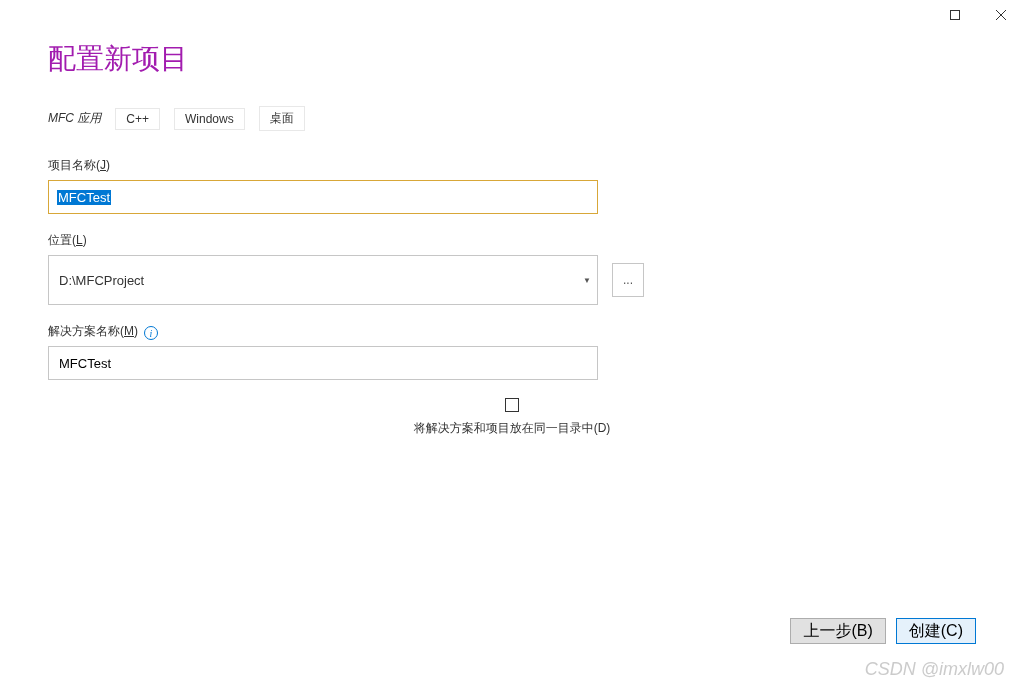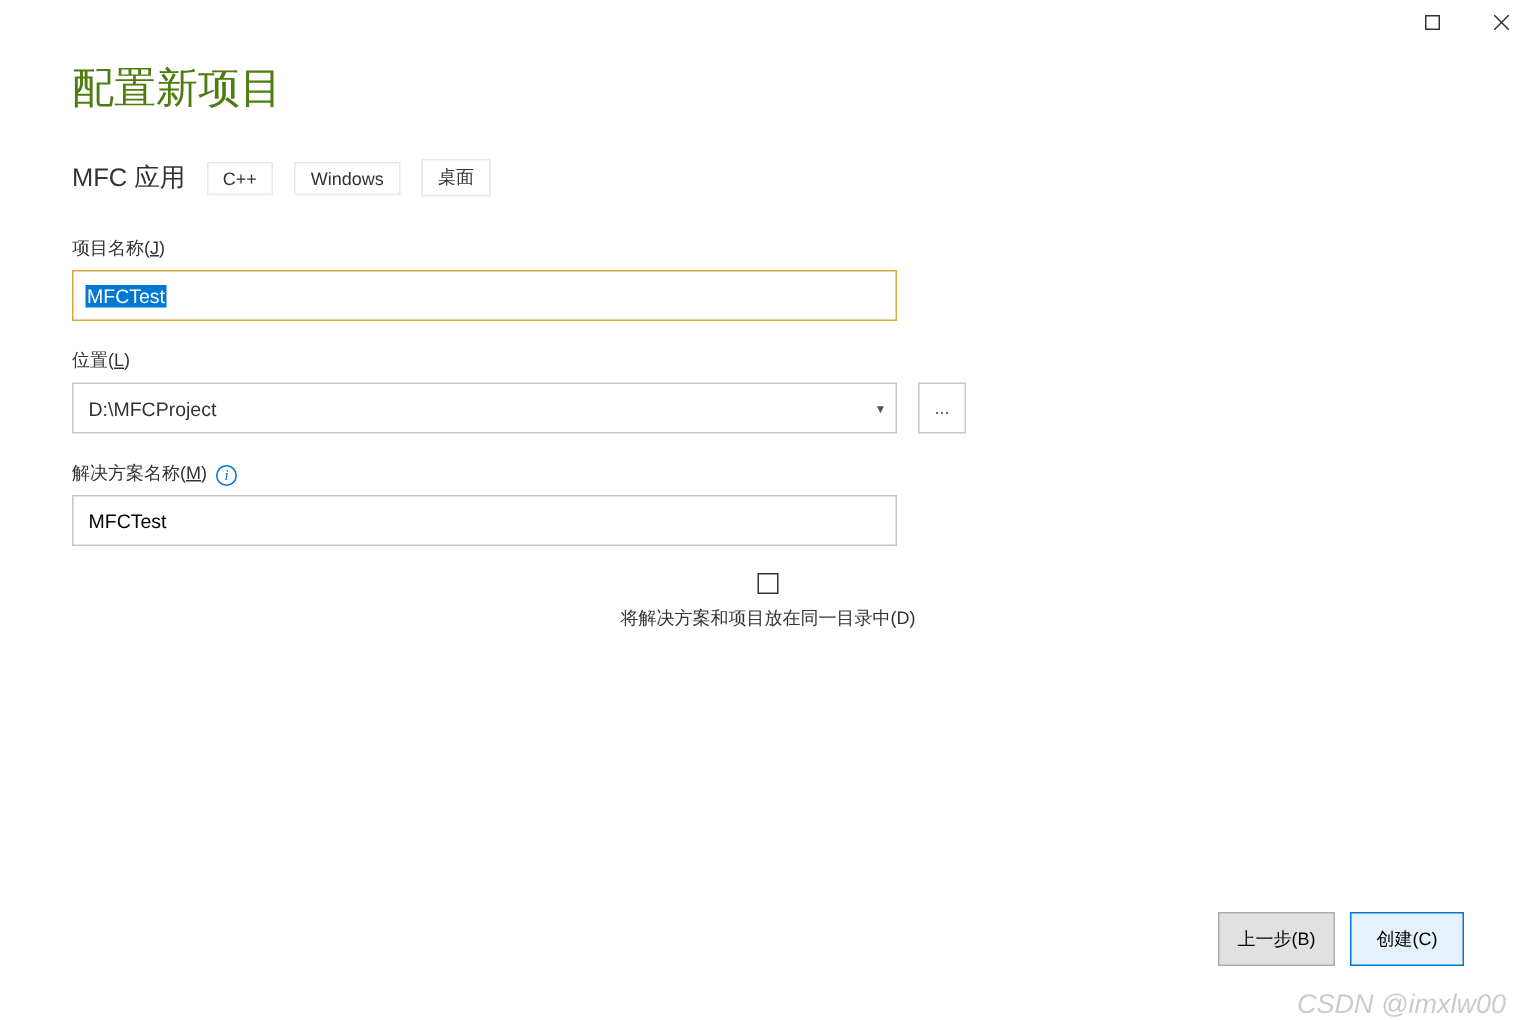--- a/index.html
+++ b/index.html
@@ -35,33 +35,34 @@
     .titlebar-btn svg {
       width: 10px;
       height: 10px;
     }
     .content {
       padding: 40px 48px 0 48px;
     }
     .page-title {
       font-size: 28px;
       font-weight: 400;
-      color: #4d7c0f;
+      color: #a21caf;
       margin-bottom: 28px;
       font-family: Liberation Serif, serif;
     }
     .project-type-row {
       display: flex;
       align-items: center;
       gap: 14px;
       margin-bottom: 26px;
     }
     .project-type-label {
-      font-size: 17px;
-      color: #333;
+      font-size: 12px;
+      color: #333;
+      font-style: italic;
     }
     .tag {
       font-size: 12px;
       color: #333;
       padding: 3px 10px;
       background: #fff;
       border: 1px solid #e8e8e8;
     }
     .field-group {
       margin-bottom: 18px;
@@ -114,21 +115,21 @@
       align-items: center;
       background: #fff;
     }
     .location-row {
       display: flex;
       align-items: center;
       gap: 14px;
     }
     .combo-input {
       width: 550px;
-      height: 34px;
+      height: 50px;
       border: 1px solid #c6c6c6;
       display: flex;
       align-items: center;
       background: #fff;
     }
     .combo-text {
       flex: 1;
       padding: 0 10px;
       font-size: 13px;
       color: #333;
@@ -173,24 +174,24 @@
     }
     .footer {
       position: absolute;
       bottom: 36px;
       right: 48px;
       display: flex;
       gap: 10px;
     }
     .footer-btn {
       min-width: 76px;
-      height: 36px;
+      height: 26px;
       border: 1px solid #adadad;
       background: #e1e1e1;
-      font-size: 12px;
+      font-size: 16px;
       font-family: inherit;
       cursor: pointer;
       padding: 0 12px;
     }
     .footer-btn.primary {
       border: 1px solid #0078d4;
       background: #e5f1fb;
       text-align: center;
     }
     .watermark {

